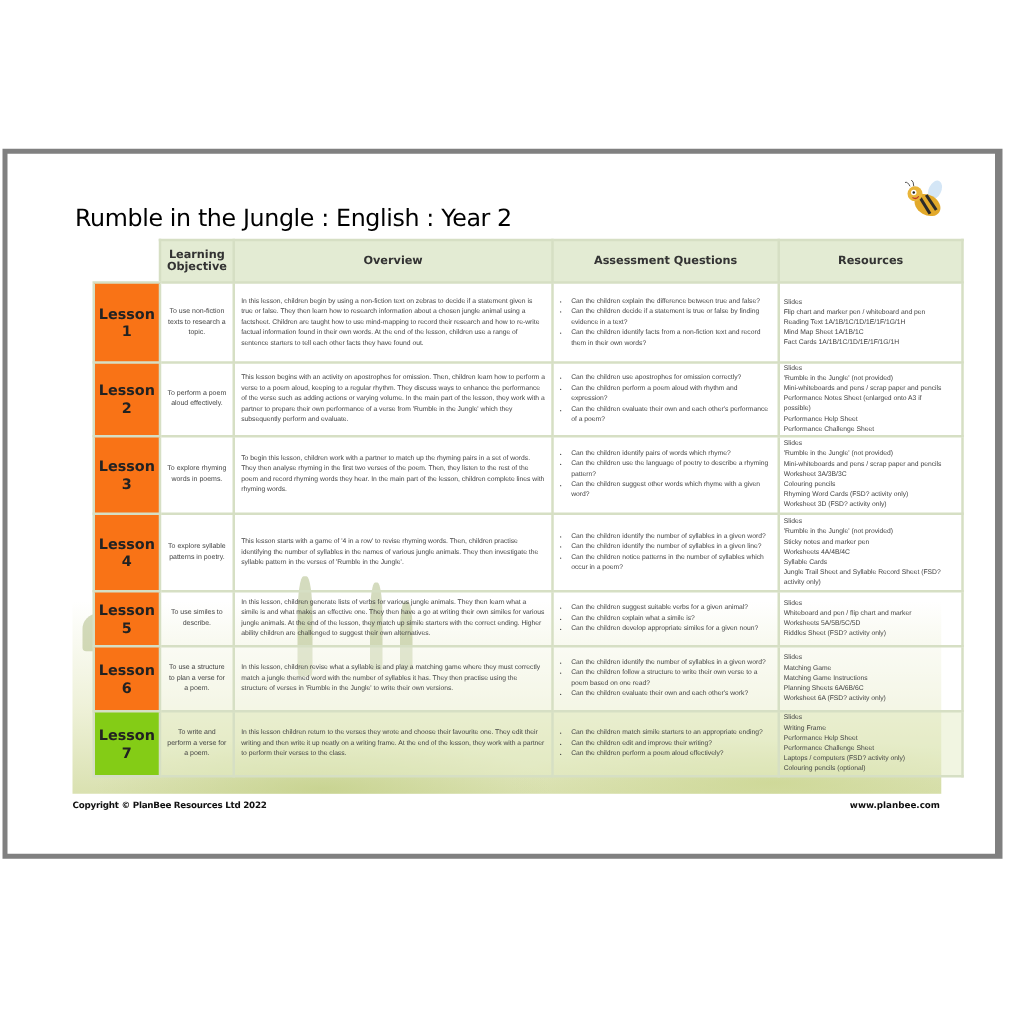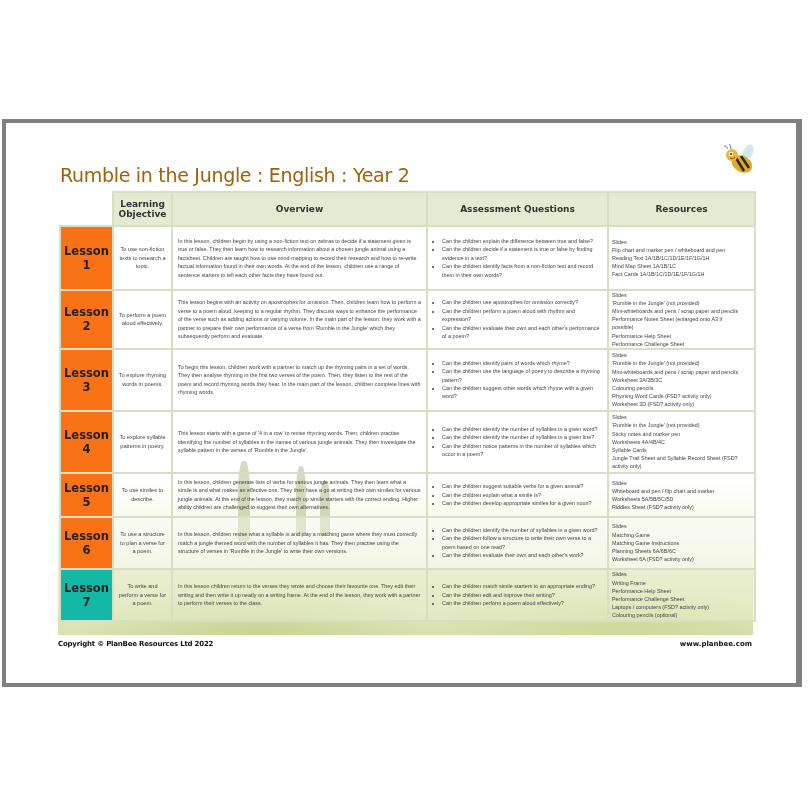--- a/index.html
+++ b/index.html
@@ -6,63 +6,63 @@
   body {
     width: 810px; height: 810px; background: #ffffff; position: relative; overflow: hidden;
     font-family: "Liberation Sans", sans-serif; color: #222;
   }
   .frame {
     position: absolute; left: 2px; top: 119px; width: 800px; height: 568px;
     border: 4px solid #808080; border-right-width: 6px; border-bottom-width: 4px; background: #fff;
     box-sizing: border-box;
   }
   .title {
-    position: absolute; left: 60px; top: 164px; font-size: 19px; color: #a16207;
+    position: absolute; left: 60px; top: 164px; font-size: 19px; color: #000000;
     font-family: "DejaVu Sans", sans-serif; letter-spacing: -0.3px;
   }
   .logo { position: absolute; left: 634px; top: 144px; width: 125px; height: 50px; }
   .logo-text {
     position: absolute; left: 0; top: 10px; font-size: 29px; color: #3a3a3a;
     font-family: "DejaVu Sans", sans-serif; letter-spacing: -1.5px; font-weight: normal;
   }
   .bee { position: absolute; left: 88px; top: 0px; width: 36px; height: 34px; }
 
   .table-wrap { position: absolute; left: 58px; top: 191px; width: 695px; height: 444px; }
   .bg-scene {
     position: absolute; left: 0; top: 290px; width: 695px; height: 154px; pointer-events: none;
     background:
       radial-gradient(ellipse 260px 60px at 200px 150px, rgba(186,200,120,0.55), rgba(186,200,120,0) 70%),
       radial-gradient(ellipse 300px 50px at 560px 145px, rgba(196,208,130,0.55), rgba(196,208,130,0) 70%),
       linear-gradient(180deg, rgba(255,255,255,0) 0%, rgba(225,230,185,0.55) 55%, rgba(205,215,150,0.75) 100%);
   }
   .tree { position: absolute; background: rgba(160,175,110,0.45); border-radius: 40% 40% 10% 10%; }
 
   table {
-    position: absolute; left: 1px; top: 0; border-collapse: collapse; width: 695px; table-layout: fixed;
+    position: absolute; left: 16px; top: 0; border-collapse: collapse; width: 695px; table-layout: fixed;
   }
   td, th { border: 2px solid #d6dfc4; vertical-align: middle; }
   th {
     background: #e3ebd3; font-size: 9px; font-weight: bold; color: #333; height: 30px;
     font-family: "DejaVu Sans", sans-serif;
   }
   th.blank { background: transparent; border: none; border-bottom: 2px solid #d6dfc4; }
   td.lesson {
     background: #f97316; font-weight: bold; font-size: 11.5px; color: #222; text-align: center;
     font-family: "DejaVu Sans", sans-serif;
   }
   td.obj { font-size: 5.6px; text-align: center; color: #444; padding: 0 4px; line-height: 1.5; }
   td.ov { font-size: 5.4px; color: #444; padding: 0 5px; line-height: 1.55; }
   td.aq { font-size: 5.4px; color: #444; padding: 0 4px; line-height: 1.55; }
   td.res { font-size: 5.4px; color: #444; padding: 0 3px; line-height: 1.5; }
   td.aq ul { margin: 0; padding-left: 10px; }
   td.aq li { list-style: disc; }
   td.res div { white-space: nowrap; }
   tr.r6 td:not(.lesson) { background: rgba(255,255,255,0.35); }
   tr.r7 td:not(.lesson) { background: rgba(230,236,200,0.55); }
-  tr.r7 td.lesson { background: #14b8a6; }
+  tr.r7 td.lesson { background: #84cc16; }
 
   .footer-left {
     position: absolute; left: 58px; top: 640px; font-size: 7px; font-weight: bold; color: #111;
     font-family: "DejaVu Sans", sans-serif; letter-spacing: -0.2px;
   }
   .footer-right {
     position: absolute; right: 58px; top: 640px; font-size: 7px; font-weight: bold; color: #111;
     font-family: "DejaVu Sans", sans-serif;
     padding-left: 40px;
   }

